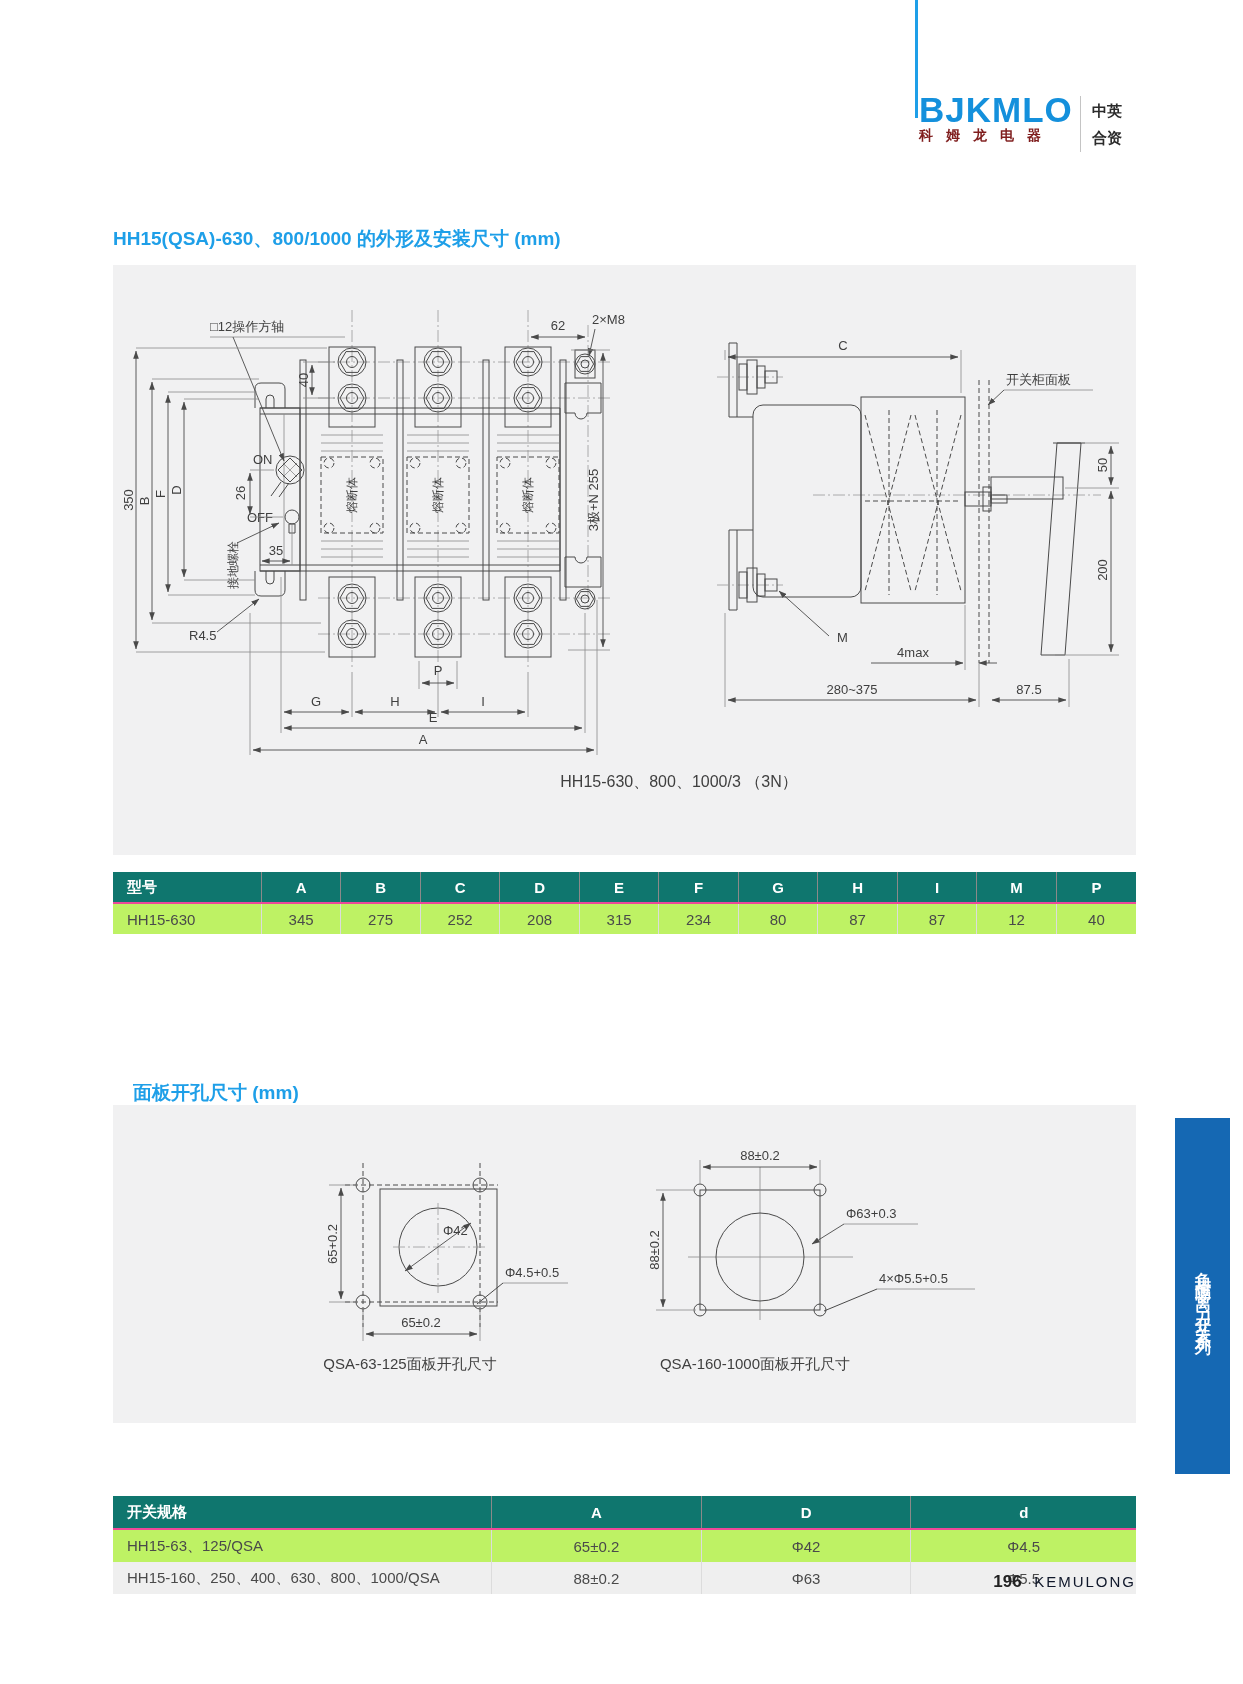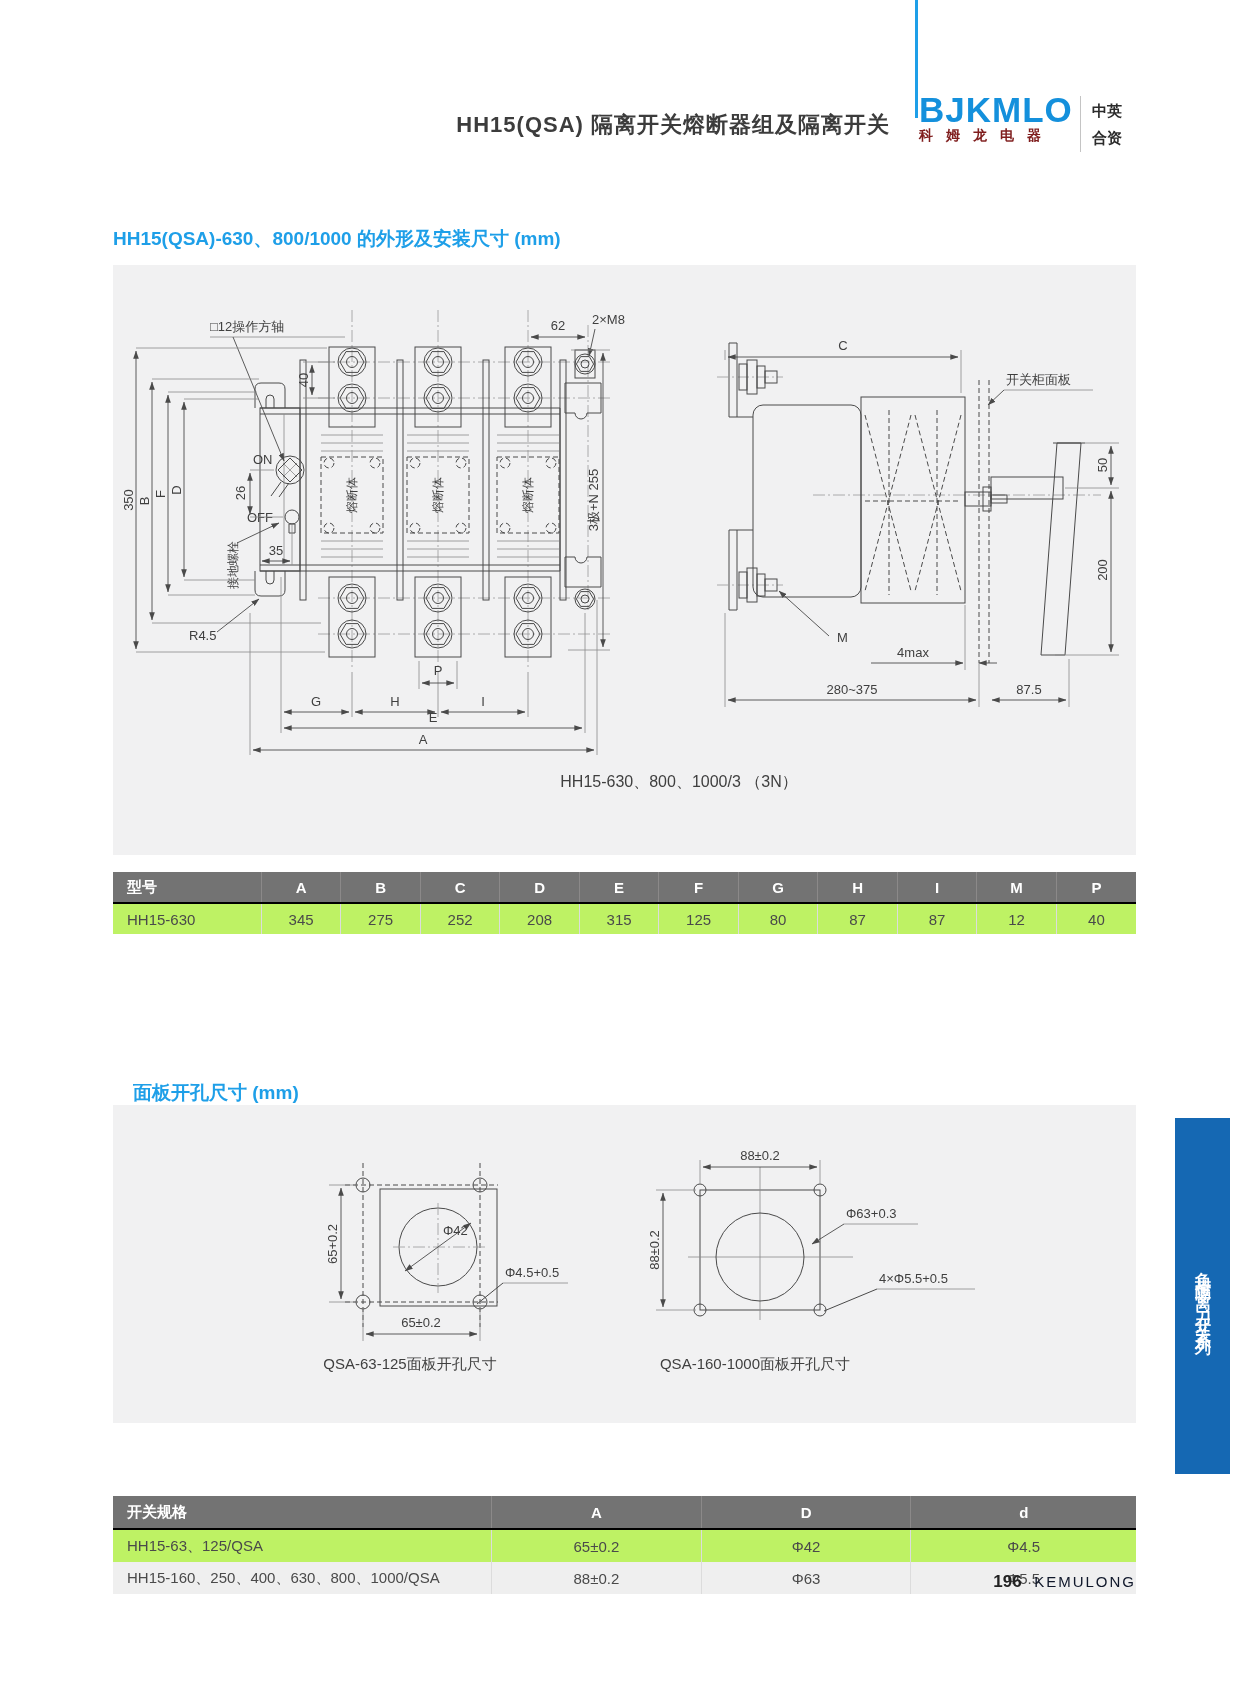--- a/index.html
+++ b/index.html
@@ -14,22 +14,22 @@
   .jv-divider{position:absolute;left:1080px;top:96px;width:1px;height:56px;background:#C4C4C4;}
   .jv{position:absolute;left:1092px;top:97px;font-size:15px;font-weight:bold;color:#2B2B2B;line-height:27px;}
   .section-title{position:absolute;left:113px;font-size:19px;font-weight:bold;color:#1E9FE8;}
   #s1{top:226px;} #s2{top:1080px;margin-left:20px;}
   .panel{position:absolute;left:113px;width:1023px;background:#F1F1F2;}
   #p1{top:265px;height:590px;} #p2{top:1105px;height:318px;}
   .panel svg{display:block;width:100%;height:100%;}
   .dtable{position:absolute;left:113px;width:1023px;border-collapse:collapse;
           table-layout:fixed;font-size:15px;color:#4A4A4A;}
   #t1{top:872px;} #t2{top:1448px;margin-top:48px;}
-  .dtable th{background:#737373;color:#fff;font-weight:bold;text-align:center;
-             border-right:1px solid #8B8989;border-bottom:2px solid #000000;}
+  .dtable th{background:#0f766e;color:#fff;font-weight:bold;text-align:center;
+             border-right:1px solid #8B8989;border-bottom:2px solid #ec4899;}
   .dtable td{text-align:center;background:#bef264;border-right:1px solid #DCDCDC;}
   .dtable th:last-child,.dtable td:last-child{border-right:none;}
   .dtable th.first,.dtable td.first{text-align:left;padding-left:14px;}
   #t1 th,#t1 td{height:28px;} #t2 th,#t2 td{height:30px;}
   .dtable tbody tr:nth-child(2) td{background:#EFEFEF;}
   .side-tab{position:absolute;left:1175px;top:1118px;width:55px;height:356px;background:#1568B3;
             display:flex;align-items:center;justify-content:center;}
   .side-tab span{writing-mode:vertical-rl;color:#fff;font-size:16px;letter-spacing:7px;font-weight:bold;}
   .footer{position:absolute;top:1572px;left:113px;width:1023px;text-align:right;}
   .page-num{font-weight:bold;color:#222;font-size:17px;}
@@ -44,21 +44,20 @@
   .stxt{font-size:12px;fill:#3F3F3F;font-family:"Liberation Sans",sans-serif;}
   .ctxt{font-size:16px;fill:#3F3F3F;font-family:"Liberation Sans",sans-serif;}
   .ctxt2{font-size:15px;fill:#3F3F3F;font-family:"Liberation Sans",sans-serif;}
 </style>
 </head>
 <body>
 
 <div class="page">
 
   <div class="top-rule"></div>
-  <div class="doc-title">HH15(QSA) 隔离开关熔断器组及隔离开关</div>
 
   <div class="logo">
     <div class="logo-main">BJKMLO</div>
     <div class="logo-sub">科姆龙电器</div>
   </div>
   <div class="jv-divider"></div>
   <div class="jv">
     <div>中英</div>
     <div>合资</div>
   </div>
@@ -315,21 +314,21 @@
         </tr>
       </thead>
       <tbody>
         <tr>
           <td class="first">HH15-630</td>
           <td>345</td>
           <td>275</td>
           <td>252</td>
           <td>208</td>
           <td>315</td>
-          <td>125</td>
+          <td>234</td>
           <td>80</td>
           <td>87</td>
           <td>87</td>
           <td>12</td>
           <td>40</td>
         </tr>
       </tbody>
     </table>
 
   <div class="section-title" id="s2">面板开孔尺寸 (mm)</div>

